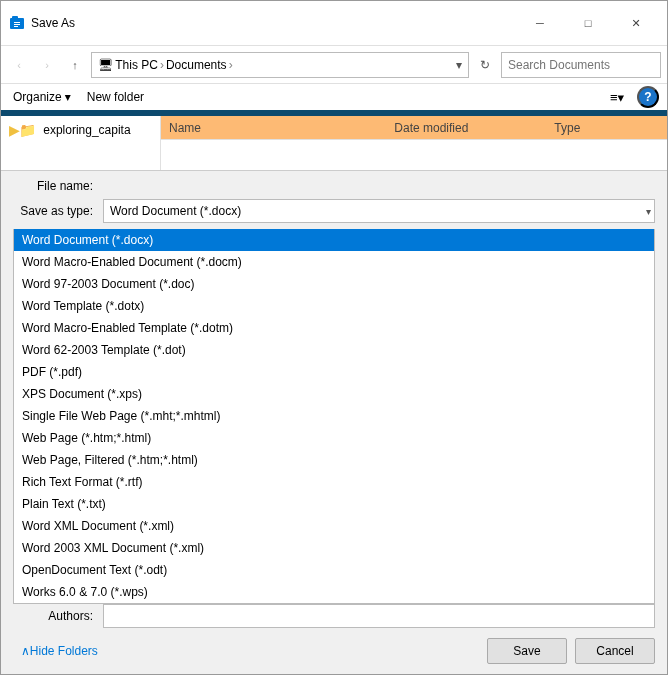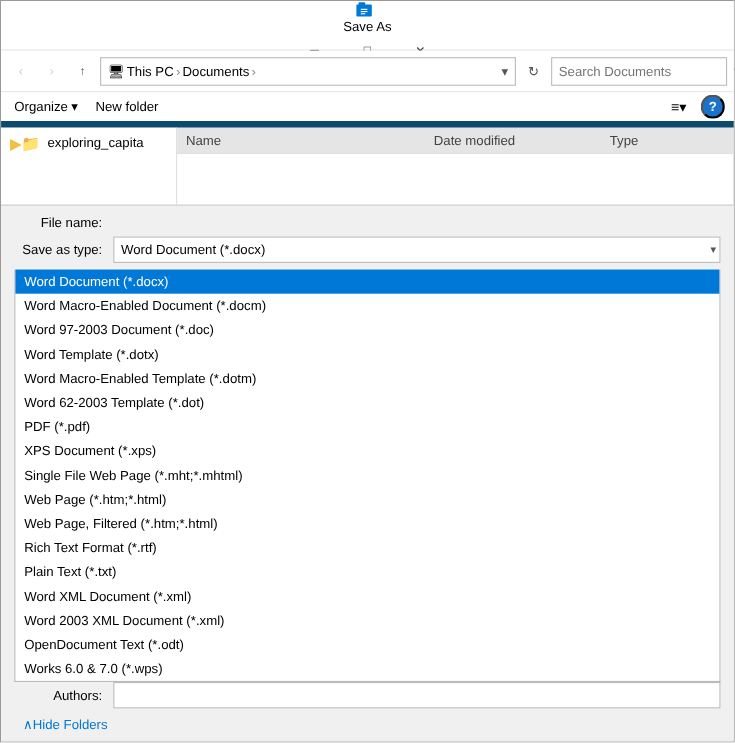--- a/index.html
+++ b/index.html
@@ -1,21 +1,21 @@
 <!DOCTYPE html>
 <html><head>
   <meta charset="utf-8">
   <style>
     * { box-sizing: border-box; margin: 0; padding: 0; font-family: 'Segoe UI', sans-serif; font-size: 12px; }
     body { width: 668px; height: 675px; background: #f0f0f0; overflow: hidden; }
 
     .window { width: 668px; height: 675px; background: #fff; border: 1px solid #999; display: flex; flex-direction: column; }
 
     
-    .title-bar { background: #fff; border-bottom: 1px solid #e0e0e0; display: flex; align-items: center; height: 45px; padding: 0 8px; flex-direction: column; }
+    .title-bar { background: #fff; border-bottom: 1px solid #e0e0e0; display: flex; align-items: center; height: 45px; padding: 0 8px; }
     .title-bar-icon { width: 16px; height: 16px; margin-right: 6px; }
     .title-bar-text { font-size: 12px; color: #000; flex: 1; }
     .title-bar-controls { display: flex; gap: 2px; }
     .tb-btn { width: 46px; height: 30px; display: flex; align-items: center; justify-content: center; cursor: pointer; font-size: 11px; color: #444; background: transparent; border: none; }
 
     
     .toolbar-row { background: #fff; display: flex; align-items: center; height: 38px; padding: 0 6px; border-bottom: 1px solid #e0e0e0; gap: 4px; }
     .nav-btn { width: 24px; height: 24px; display: flex; align-items: center; justify-content: center; border: none; background: transparent; cursor: pointer; color: #555; font-size: 11px; border-radius: 2px; }
     .nav-btn.disabled { color: #ccc; cursor: default; }
     .address-bar { flex: 1; height: 26px; border: 1px solid #bbb; background: #fff; display: flex; align-items: center; padding: 0 6px; gap: 4px; }
@@ -37,21 +37,21 @@
 
     
     .main-content { display: flex; flex: 1; overflow: hidden; }
 
     
     .sidebar { width: 160px; border-right: 1px solid #e0e0e0; overflow-y: auto; background: #fff; flex-shrink: 0; }
     .sidebar-item { height: 28px; display: flex; align-items: center; padding: 0 8px; cursor: pointer; gap: 6px; font-size: 12px; }
 
     
     .file-pane { flex: 1; display: flex; flex-direction: column; overflow: hidden; }
-    .file-list-header { display: flex; align-items: center; height: 24px; border-bottom: 1px solid #e0e0e0; background: #e5e5e5; padding: 0; }
+    .file-list-header { display: flex; align-items: center; height: 24px; border-bottom: 1px solid #e0e0e0; background: #fdba74; padding: 0; }
     .col-name { flex: 2; padding: 0 8px; font-size: 12px; font-weight: normal; color: #444; cursor: pointer; height: 100%; display: flex; align-items: center; }
     .col-date { width: 160px; padding: 0 8px; font-size: 12px; color: #444; display: flex; align-items: center; height: 100%; }
     .col-type { flex: 1; padding: 0 8px; font-size: 12px; color: #444; display: flex; align-items: center; height: 100%; }
     .file-list-body { flex: 1; overflow-y: auto; }
 
     
     .bottom-area { border-top: 1px solid #ccc; background: #f0f0f0; padding: 8px 12px; }
     .form-row { display: flex; align-items: center; margin-bottom: 6px; }
     .form-label { width: 90px; text-align: right; padding-right: 10px; font-size: 12px; color: #000; }
     .form-input { flex: 1; height: 24px; border: 1px solid #bbb; padding: 0 6px; font-size: 12px; background: #fff; }
@@ -199,16 +199,20 @@
       <span class="authors-label">Authors:</span>
       <input class="authors-input" type="text" style="">
     </div>
 
     <div style="display:flex; align-items:center; margin-top:4px;">
       <div class="hide-folders-row">
         <span>∧ </span>
         <span>Hide Folders</span>
       </div>
       <div class="toolbar-spacer"></div>
+      <div class="btn-row">
+        <button class="dialog-btn">Save</button>
+        <button class="dialog-btn">Cancel</button>
+      </div>
     </div>
   </div>
 
 </div>
 
 </body></html>

